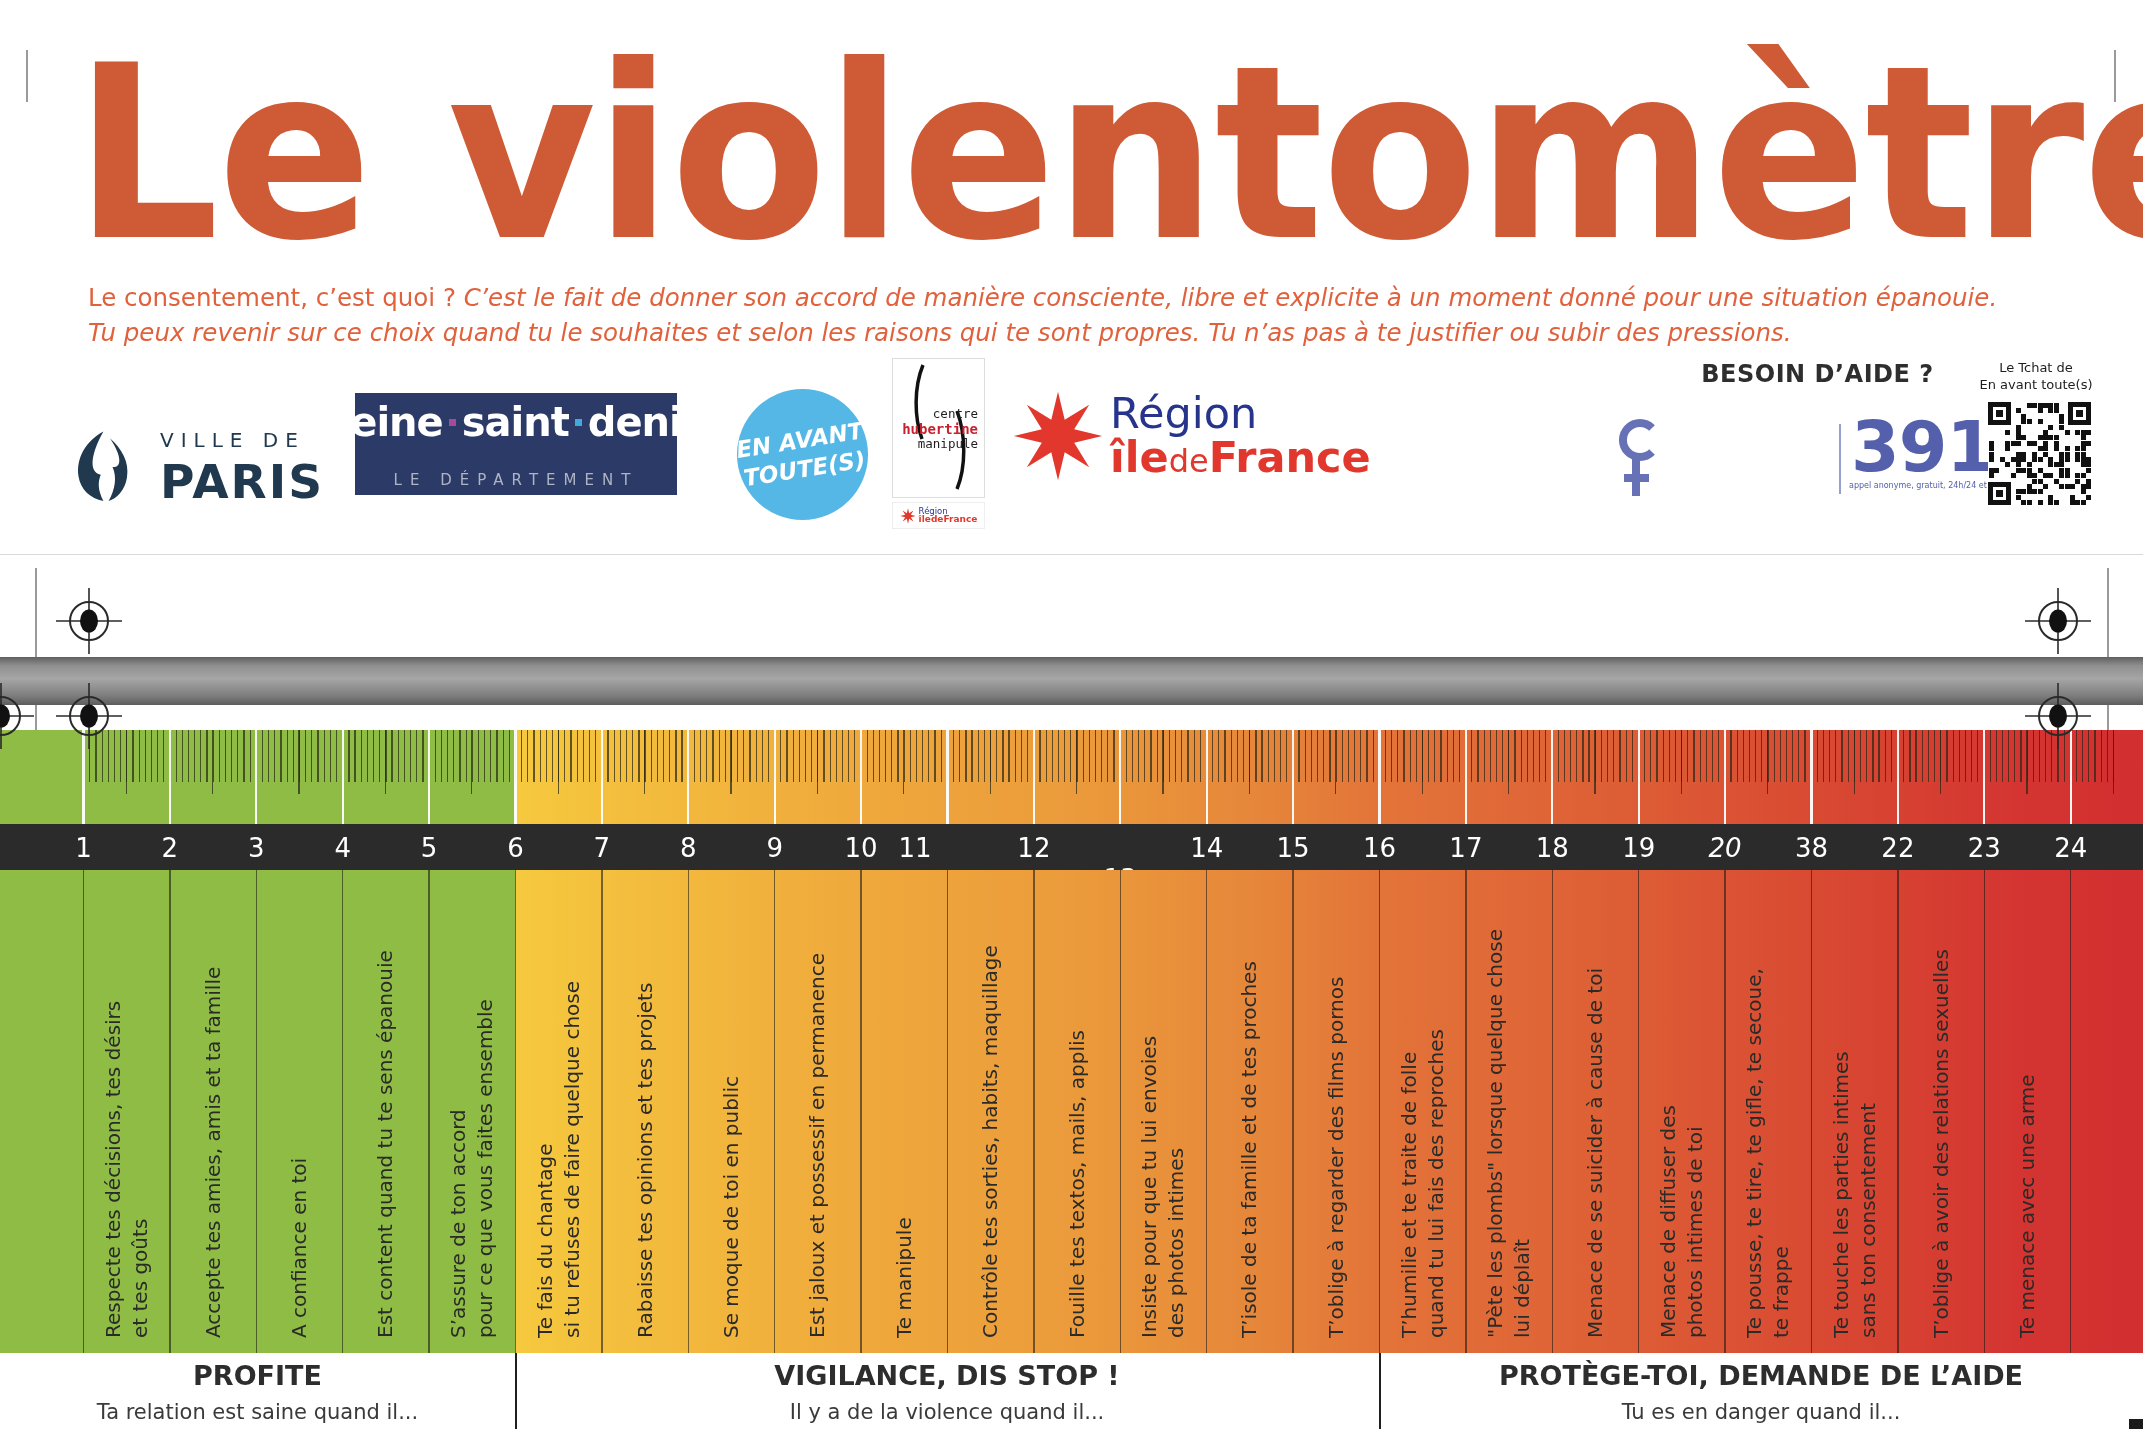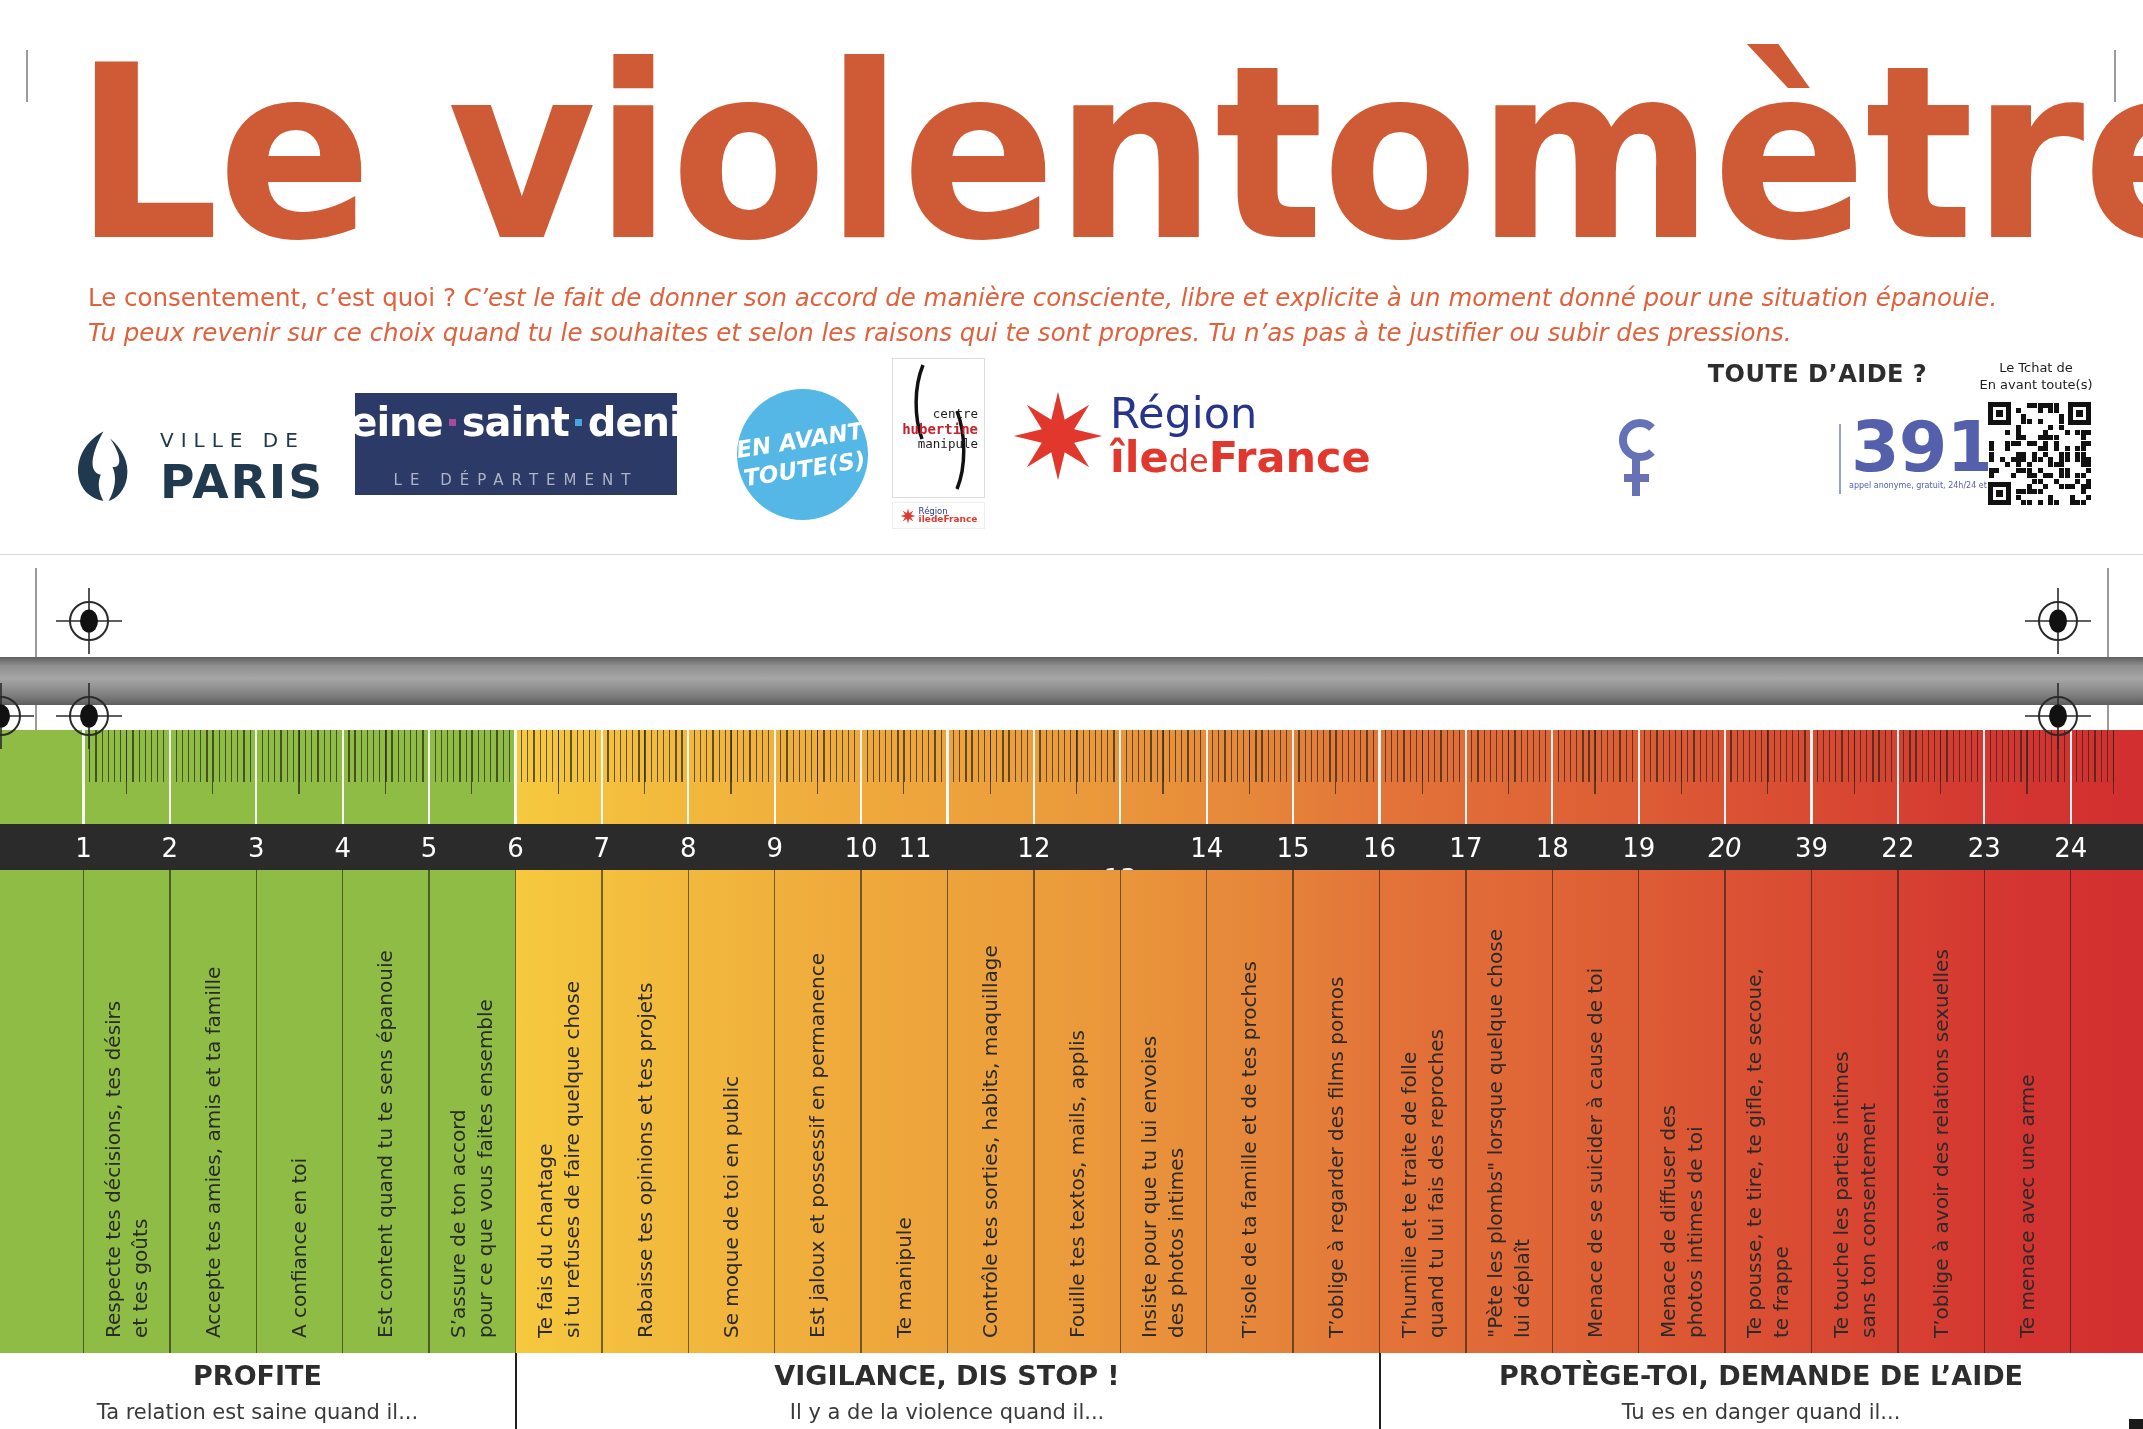--- a/index.html
+++ b/index.html
@@ -174,21 +174,21 @@
 <div class="abs idf-logo">
   <svg width="92" height="92" viewBox="0 0 100 100">
     <polygon points="50,2 57.3,32.4 83.9,16.1 67.6,42.7 98,50 67.6,57.3 83.9,83.9 57.3,67.6 50,98 42.7,67.6 16.1,83.9 32.4,57.3 2,50 32.4,42.7 16.1,16.1 42.7,32.4" fill="#E1372C"></polygon>
   </svg>
   <div class="idf-text">
     <div class="r1">Région</div>
     <div class="r2"><span class="b">île</span><span class="s">de</span><span class="b">France</span></div>
   </div>
 </div>
 
-<div class="abs besoin">TOUTE D’AIDE ?</div>
+<div class="abs besoin">BESOIN D’AIDE ?</div>
 
 <div class="abs sf-logo">
   <svg width="44" height="88" viewBox="0 0 44 88" style="position:absolute;left:0;top:4">
     <path d="M36 12 A17 17 0 1 0 36 36" stroke="#6672B5" stroke-width="8" fill="none"></path>
     <path d="M20 42 L20 80 M8 62 L33 62" stroke="#6672B5" stroke-width="8" fill="none"></path>
   </svg>
 </div>
 <div class="abs sf-divider"></div>
 <div class="abs phone">3919</div>
 <div class="abs phone-sub">appel anonyme, gratuit, 24h/24 et 7j/7</div>
@@ -388,21 +388,21 @@
     <span class="num" style="left: 915px;">11</span>
     <span class="num" style="left: 1033.9px;">12</span>
     <span class="num" style="left: 1120.3px; margin-top: 31px;">13</span>
     <span class="num" style="left: 1206.7px;">14</span>
     <span class="num" style="left: 1293.1px;">15</span>
     <span class="num" style="left: 1379.5px;">16</span>
     <span class="num" style="left: 1465.9px;">17</span>
     <span class="num" style="left: 1552.3px;">18</span>
     <span class="num" style="left: 1638.7px;">19</span>
     <span class="num" style="left: 1725.1px; font-style: italic;">20</span>
-    <span class="num" style="left: 1811.5px;">39</span>
+    <span class="num" style="left: 1811.5px;">38</span>
     <span class="num" style="left: 1897.9px;">22</span>
     <span class="num" style="left: 1984.3px;">23</span>
     <span class="num" style="left: 2070.7px;">24</span>
   </div>
 <div class="abs columns grad" id="columns"></div>
 
 <div class="abs zone-divider" style="left:514.5px"></div>
 <div class="abs zone-divider" style="left:1378.5px"></div>
 
 <div class="abs zone-box" style="left:0;width:515px">

